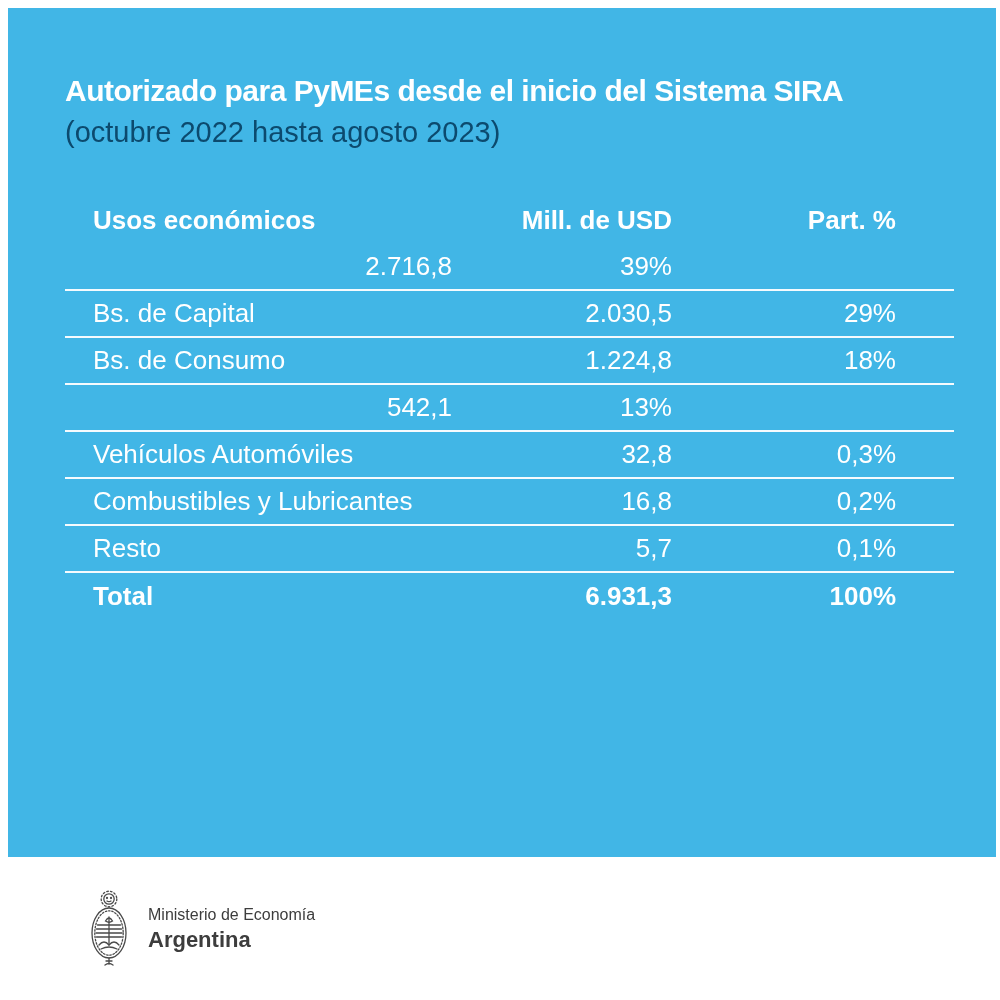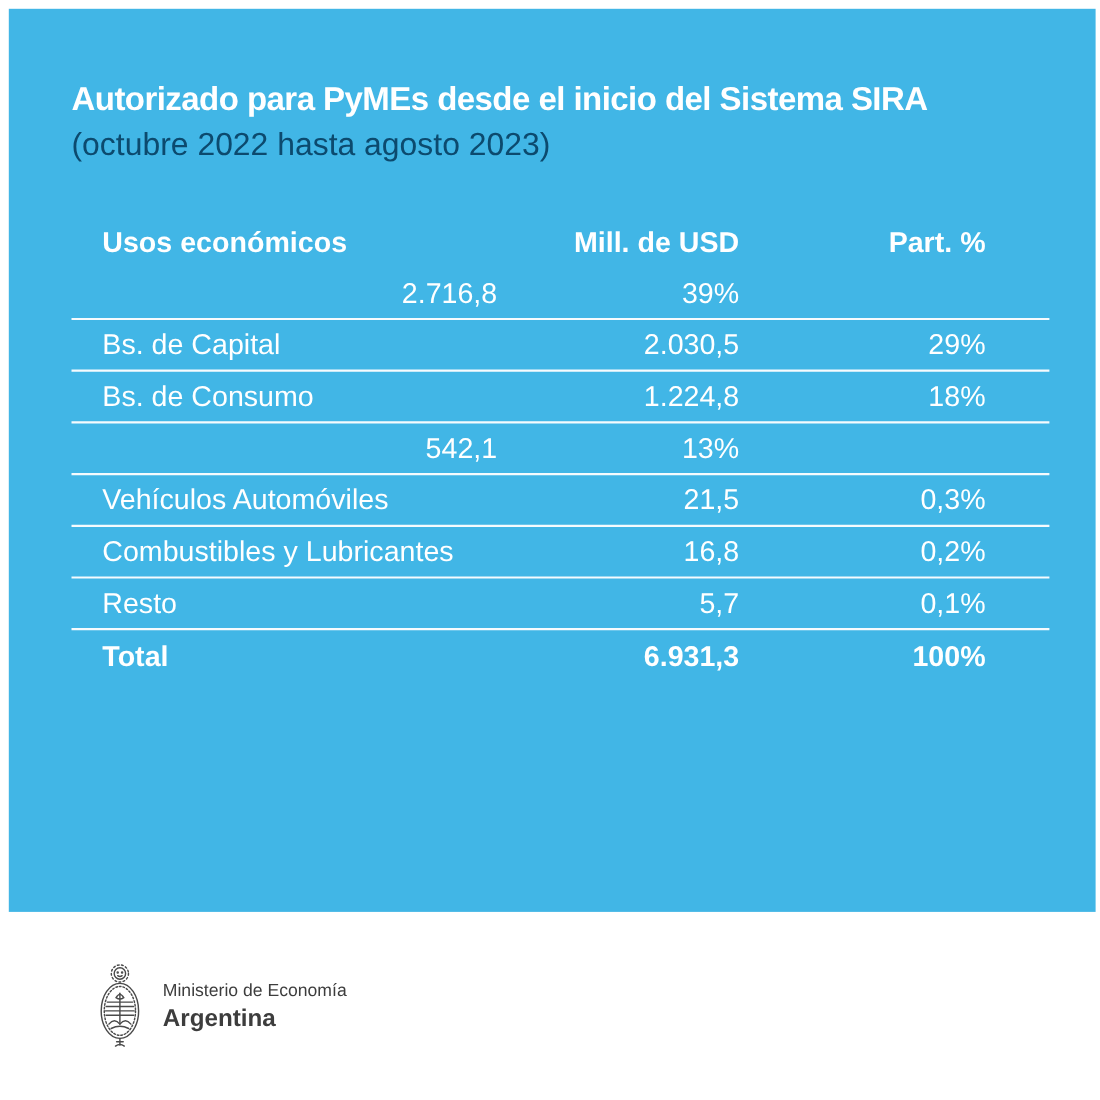--- a/index.html
+++ b/index.html
@@ -69,21 +69,21 @@
   }
   .trow.ruled { border-bottom: 2px solid rgba(255,255,255,0.95); }
   .trow.head { font-weight: bold; }
   .trow.total { font-weight: bold; }
   .c-label { padding-left: 28px; }
   .c-num { text-align: right; white-space: nowrap; }
   
   .footer {
     position: absolute;
     left: 0; bottom: 0;
-    width: 1000px; height: 171px;
+    width: 1000px; height: 143px;
     background: #ffffff;
     display: flex;
     align-items: center;
   }
   .footer .logo {
     margin-left: 87px;
     flex: 0 0 auto;
   }
   .footer-text { margin-left: 17px; color: #3d3d3d; }
   .ministry-line { font-size: 16px; line-height: 20px; font-weight: normal; }
@@ -122,21 +122,21 @@
           <span class="c-label">Bs. de Consumo</span>
           <span class="c-num">1.224,8</span>
           <span class="c-num">18%</span>
         </div>
         <div class="trow ruled">
           <span class="c-num">542,1</span>
           <span class="c-num">13%</span>
         </div>
         <div class="trow ruled">
           <span class="c-label">Vehículos Automóviles</span>
-          <span class="c-num">21,5</span>
+          <span class="c-num">32,8</span>
           <span class="c-num">0,3%</span>
         </div>
         <div class="trow ruled">
           <span class="c-label">Combustibles y Lubricantes</span>
           <span class="c-num">16,8</span>
           <span class="c-num">0,2%</span>
         </div>
         <div class="trow ruled">
           <span class="c-label">Resto</span>
           <span class="c-num">5,7</span>

